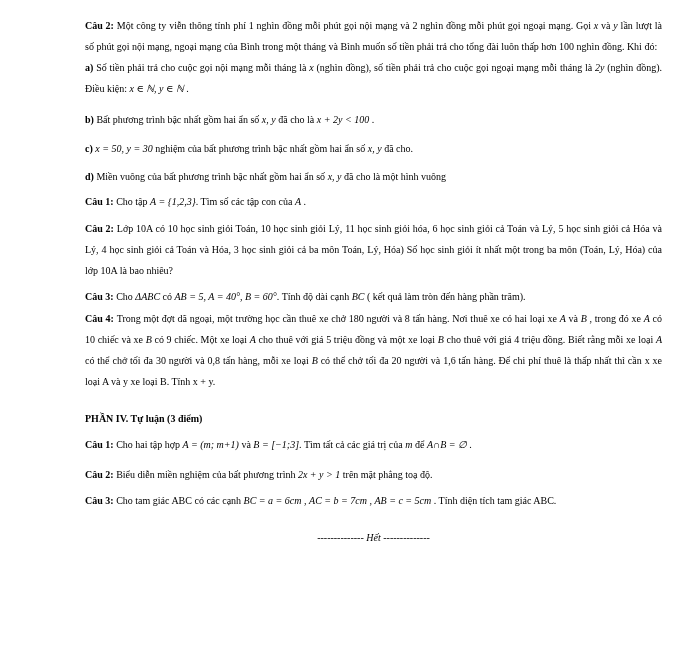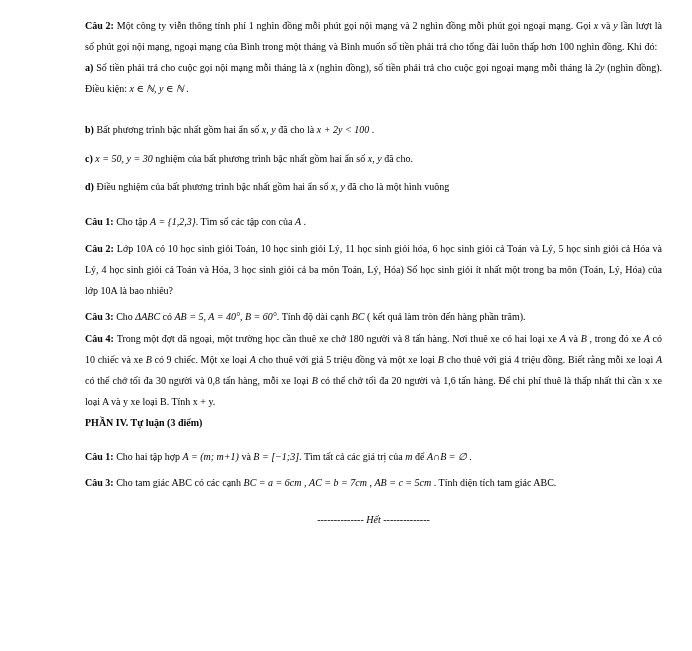--- a/index.html
+++ b/index.html
@@ -26,49 +26,50 @@
     margin: 0;
     padding: 0;
     text-align: justify;
   }
   .r-b { font-weight: 700; }
   .r-i { font-style: italic; }
   .r-m { font-style: italic; }
   .r-n { font-style: normal; }
 
   
-  p[data-name="part2-cau2-b"] { margin-top: 20px; }
+  p[data-name="part2-cau2-b"] { margin-top: 10px; }
   p[data-name="part2-cau2-c"] { margin-top: 8px; }
   p[data-name="part2-cau2-d"] { margin-top: 7px; }
   p[data-name="part3-heading"] { margin-top: 4px; }
-  p[data-name="part3-cau1"]   { margin-top: 14px; }
+  p[data-name="part3-cau1"]   { margin-top: 4px; }
   p[data-name="part3-cau2"]   { margin-top: 6px; }
   p[data-name="part3-cau3"]   { margin-top: 5px; }
   p[data-name="part3-cau4"]   { margin-top: 1px; }
-  p[data-name="part4-heading"]{ margin-top: 0; }
-  p[data-name="part4-cau1"]   { margin-top: 13px; }
+  p[data-name="part4-heading"]{ margin-top: 16px; }
+  p[data-name="part4-cau1"]   { margin-top: 5px; }
   p[data-name="part4-cau2"]   { margin-top: 9px; }
   p[data-name="part4-cau3"]   { margin-top: 5px; }
   p[data-name="footer-het"] {
     margin-top: 16px;
     text-align: center;
   }
 </style>
 </head>
 <body>
 
 <div class="page" data-name="exam-document-page">
   <div class="doc" id="doc-body" data-name="document-body">
       <p class="para" data-name="part2-cau2-intro"><span class="r-b" data-name="bold-label">Câu 2: </span><span class="r-n" data-name="text-run">Một công ty viễn thông tính phí 1 nghìn đồng mỗi phút gọi nội mạng và 2 nghìn đồng mỗi phút gọi ngoại mạng. Gọi </span><span class="r-m" data-name="math-expression">x</span><span class="r-n" data-name="text-run"> và </span><span class="r-m" data-name="math-expression">y</span><span class="r-n" data-name="text-run"> lần lượt là số phút gọi nội mạng, ngoại mạng của Bình trong một tháng và Bình muốn số tiền phải trả cho tổng đài luôn thấp hơn 100 nghìn đồng.  Khi đó:</span></p>
       <p class="para" data-name="part2-cau2-a"><span class="r-b" data-name="bold-label">a) </span><span class="r-n" data-name="text-run">Số tiền phải trả cho cuộc gọi nội mạng mỗi tháng là </span><span class="r-m" data-name="math-expression">x</span><span class="r-n" data-name="text-run"> (nghìn đồng), số tiền phải trả cho cuộc gọi ngoại mạng mỗi tháng là </span><span class="r-m" data-name="math-expression">2y</span><span class="r-n" data-name="text-run"> (nghìn đồng). Điều kiện: </span><span class="r-m" data-name="math-expression">x ∈ ℕ, y ∈ ℕ</span><span class="r-n" data-name="text-run"> .</span></p>
       <p class="para" data-name="part2-cau2-b"><span class="r-b" data-name="bold-label">b) </span><span class="r-n" data-name="text-run">Bất phương trình bậc nhất gồm hai ẩn số </span><span class="r-m" data-name="math-expression">x, y</span><span class="r-n" data-name="text-run"> đã cho là </span><span class="r-m" data-name="math-expression">x + 2y &lt; 100</span><span class="r-n" data-name="text-run"> .</span></p>
       <p class="para" data-name="part2-cau2-c"><span class="r-b" data-name="bold-label">c) </span><span class="r-m" data-name="math-expression">x = 50, y = 30</span><span class="r-n" data-name="text-run"> nghiệm của bất phương trình bậc nhất gồm hai ẩn số </span><span class="r-m" data-name="math-expression">x, y</span><span class="r-n" data-name="text-run"> đã cho.</span></p>
-      <p class="para" data-name="part2-cau2-d"><span class="r-b" data-name="bold-label">d) </span><span class="r-n" data-name="text-run">Điều nghiệm của bất phương trình bậc nhất gồm hai ẩn số </span><span class="r-m" data-name="math-expression">x, y</span><span class="r-n" data-name="text-run"> đã cho là một hình vuông</span></p>
+      <p class="para" data-name="part2-cau2-d"><span class="r-b" data-name="bold-label">d) </span><span class="r-n" data-name="text-run">Miền vuông của bất phương trình bậc nhất gồm hai ẩn số </span><span class="r-m" data-name="math-expression">x, y</span><span class="r-n" data-name="text-run"> đã cho là một hình vuông</span></p>
       <p class="para" data-name="part3-cau1"><span class="r-b" data-name="bold-label">Câu 1: </span><span class="r-n" data-name="text-run"> Cho tập </span><span class="r-m" data-name="math-expression">A = {1,2,3}</span><span class="r-n" data-name="text-run">. Tìm số các tập con của </span><span class="r-m" data-name="math-expression">A</span><span class="r-n" data-name="text-run"> .</span></p>
       <p class="para" data-name="part3-cau2"><span class="r-b" data-name="bold-label">Câu 2: </span><span class="r-n" data-name="text-run"> Lớp 10A có 10 học sinh giỏi Toán, 10 học sinh giỏi Lý, 11 học sinh giỏi hóa, 6 học sinh giỏi cả Toán và Lý, 5 học sinh giỏi cả Hóa và Lý, 4 học sinh giỏi cả Toán và Hóa, 3 học sinh giỏi cả ba môn Toán, Lý, Hóa) Số học sinh giỏi ít nhất một trong ba môn (Toán, Lý, Hóa) của lớp 10A là bao nhiêu?</span></p>
       <p class="para" data-name="part3-cau3"><span class="r-b" data-name="bold-label">Câu 3: </span><span class="r-n" data-name="text-run"> Cho </span><span class="r-m" data-name="math-expression">ΔABC</span><span class="r-n" data-name="text-run"> có </span><span class="r-m" data-name="math-expression">AB = 5, A = 40°, B = 60°</span><span class="r-n" data-name="text-run">. Tính độ dài cạnh </span><span class="r-m" data-name="math-expression">BC</span><span class="r-n" data-name="text-run"> ( kết quả làm tròn đến hàng phần trăm).</span></p>
       <p class="para" data-name="part3-cau4"><span class="r-b" data-name="bold-label">Câu 4: </span><span class="r-n" data-name="text-run">Trong một đợt dã ngoại, một trường học cần thuê xe chở 180 người và 8 tấn hàng. Nơi thuê xe có hai loại xe </span><span class="r-m" data-name="math-expression">A</span><span class="r-n" data-name="text-run"> và </span><span class="r-m" data-name="math-expression">B</span><span class="r-n" data-name="text-run"> , trong đó xe </span><span class="r-m" data-name="math-expression">A</span><span class="r-n" data-name="text-run"> có 10 chiếc và xe </span><span class="r-m" data-name="math-expression">B</span><span class="r-n" data-name="text-run"> có 9 chiếc. Một xe loại </span><span class="r-m" data-name="math-expression">A</span><span class="r-n" data-name="text-run"> cho thuê với giá 5 triệu đồng và một xe loại </span><span class="r-m" data-name="math-expression">B</span><span class="r-n" data-name="text-run"> cho thuê với giá 4 triệu đồng. Biết rằng mỗi xe loại </span><span class="r-m" data-name="math-expression">A</span><span class="r-n" data-name="text-run"> có thể chở tối đa 30 người và 0,8 tấn hàng, mỗi xe loại </span><span class="r-m" data-name="math-expression">B</span><span class="r-n" data-name="text-run"> có thể chở tối đa 20 người và 1,6 tấn hàng. Để chi phí thuê là thấp nhất thì cần x xe loại A và y xe loại B. Tính x + y.</span></p>
       <p class="para" data-name="part4-heading"><span class="r-b" data-name="bold-label">PHẦN IV. Tự luận (3 điểm)</span></p>
       <p class="para" data-name="part4-cau1"><span class="r-b" data-name="bold-label">Câu 1: </span><span class="r-n" data-name="text-run">Cho hai tập hợp </span><span class="r-m" data-name="math-expression">A = (m; m+1)</span><span class="r-n" data-name="text-run"> và </span><span class="r-m" data-name="math-expression">B = [−1;3]</span><span class="r-n" data-name="text-run">. Tìm tất cả các giá trị của </span><span class="r-m" data-name="math-expression">m</span><span class="r-n" data-name="text-run"> để </span><span class="r-m" data-name="math-expression">A∩B = ∅</span><span class="r-n" data-name="text-run"> .</span></p>
+      <p class="para" data-name="part4-cau2"><span class="r-b" data-name="bold-label">Câu 2: </span><span class="r-n" data-name="text-run">Biểu diễn miền nghiệm của bất phương trình </span><span class="r-m" data-name="math-expression">2x + y &gt; 1</span><span class="r-n" data-name="text-run"> trên mặt phẳng toạ độ.</span></p>
       <p class="para" data-name="part4-cau3"><span class="r-b" data-name="bold-label">Câu 3: </span><span class="r-n" data-name="text-run"> Cho tam giác ABC có các cạnh </span><span class="r-m" data-name="math-expression">BC = a = 6cm</span><span class="r-n" data-name="text-run"> , </span><span class="r-m" data-name="math-expression">AC = b = 7cm</span><span class="r-n" data-name="text-run"> , </span><span class="r-m" data-name="math-expression">AB = c = 5cm</span><span class="r-n" data-name="text-run"> . Tính diện tích tam giác ABC.</span></p>
       <p class="para" data-name="footer-het"><span class="r-n" data-name="text-run">-------------- </span><span class="r-i" data-name="text-run">Hết</span><span class="r-n" data-name="text-run"> --------------</span></p>
     </div>
 </div>
 
 </body></html>

